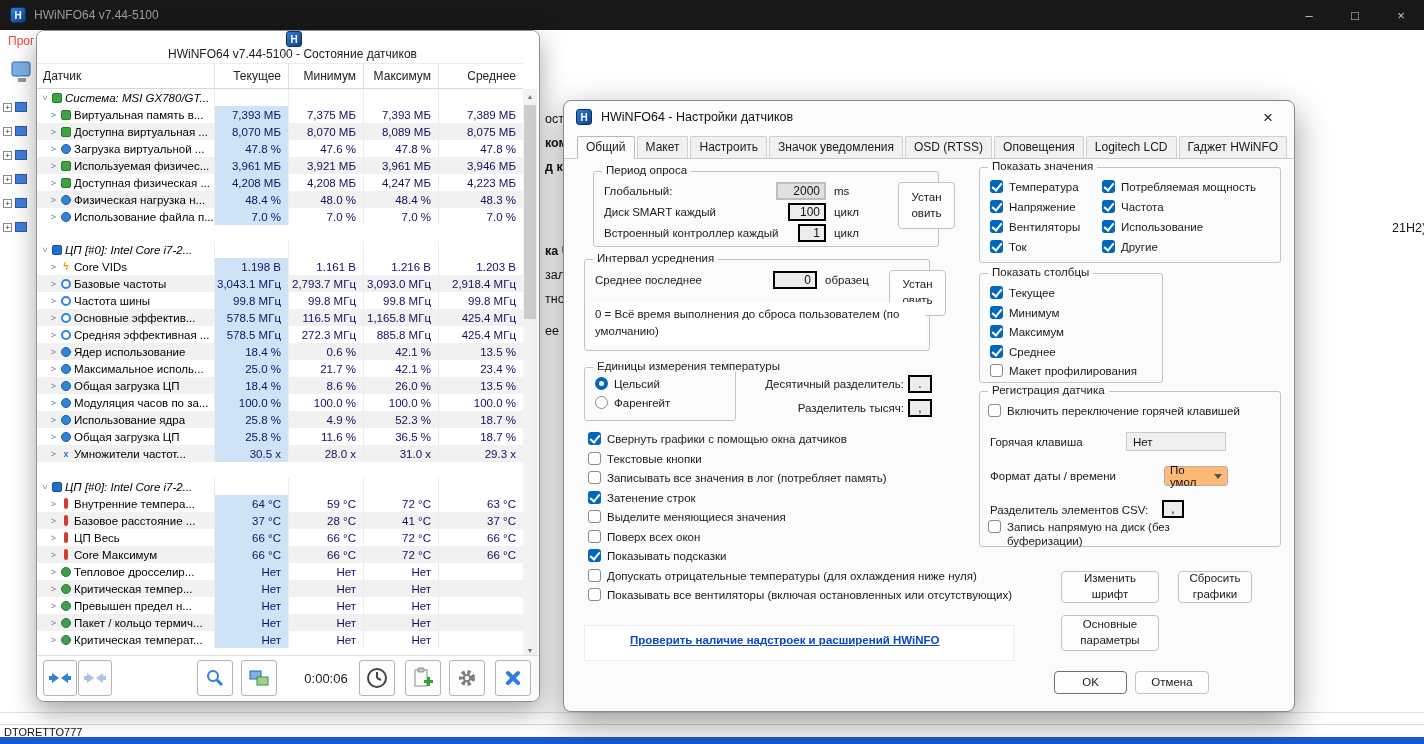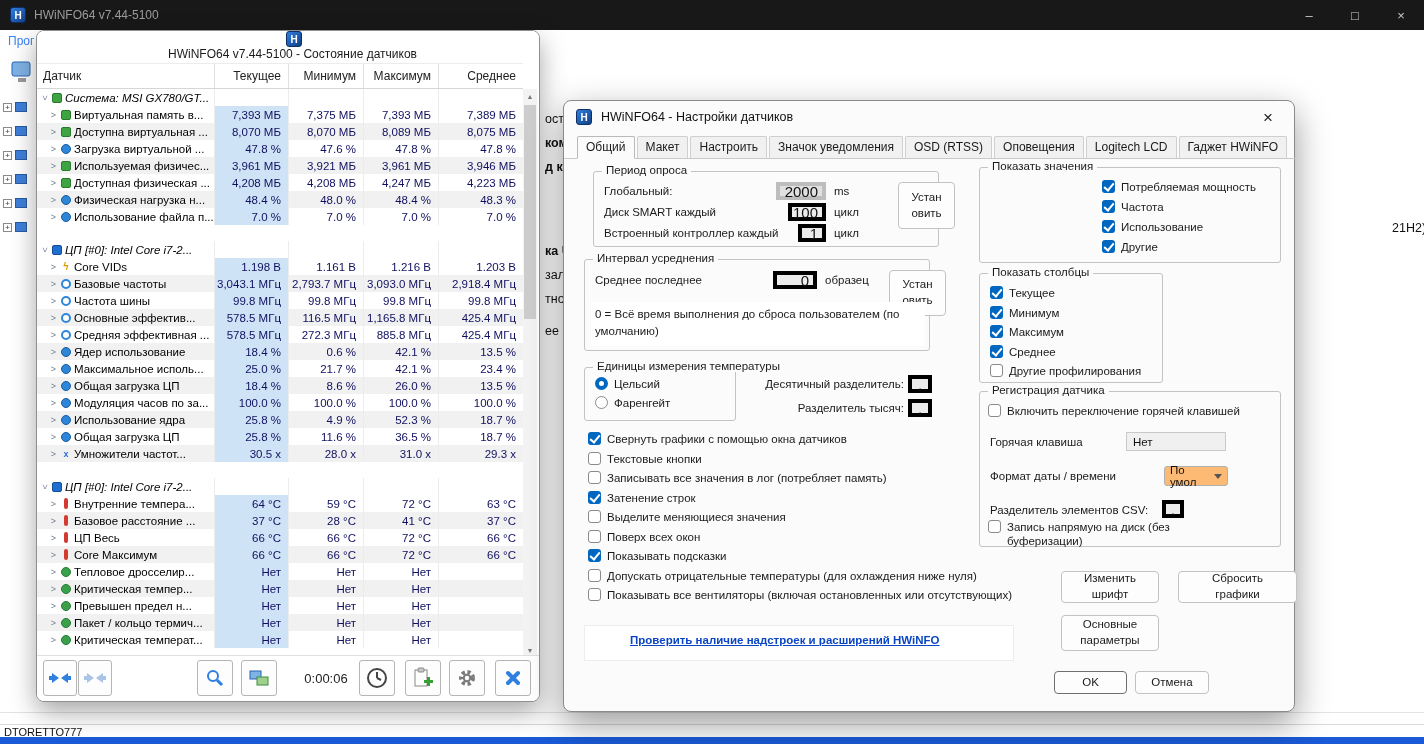--- a/index.html
+++ b/index.html
@@ -8,21 +8,21 @@
   .canvas{position:absolute;left:0;top:0;width:1424px;height:744px;background:#fff;overflow:hidden;}
 
   
   .main-titlebar{position:absolute;left:0;top:0;width:1424px;height:30px;background:#181818;display:flex;align-items:center;z-index:1;}
   .main-title{color:#9d9d9d;font-size:12px;margin-left:8px;}
   .appicon{width:16px;height:16px;border-radius:3px;background:linear-gradient(135deg,#2f7fe0,#123f86);border:1px solid #0d2f66;position:relative;flex:0 0 auto;}
   .appicon::after{content:"H";position:absolute;left:0;top:0;right:0;bottom:0;color:#fff;font-size:10px;font-weight:bold;display:flex;align-items:center;justify-content:center;}
   .main-titlebar .appicon{margin-left:10px;}
   .wbtns{margin-left:auto;display:flex;height:100%;}
   .wbtn{width:46px;height:100%;display:flex;align-items:center;justify-content:center;color:#c9c9c9;font-size:13px;}
-  .main-menu{position:absolute;left:8px;top:34px;z-index:1;color:#3b82f6;}
+  .main-menu{position:absolute;left:8px;top:34px;z-index:1;color:#ef4444;}
   .main-toolbar-frag{position:absolute;left:10px;top:58px;width:24px;height:30px;z-index:1;}
   .tree{position:absolute;left:0;top:98px;width:36px;height:200px;overflow:hidden;z-index:1;}
   .tnode{position:absolute;left:3px;display:flex;align-items:center;gap:3px;}
   .plusbox{width:9px;height:9px;border:1px solid #8a8a8a;background:#fff;font-size:8px;line-height:7px;text-align:center;color:#333;}
   .tico{width:12px;height:10px;background:#3f7fd9;border:1px solid #2a5a9f;}
   .bgfrag{position:absolute;left:545px;color:#111;font-size:12.5px;white-space:nowrap;z-index:1;}
   .bgfrag.b{font-weight:bold;}
   .verfrag{position:absolute;left:1392px;top:221px;font-size:12.5px;z-index:1;}
   .hline1{position:absolute;left:0;top:712px;width:1424px;height:1px;background:#e3e3e3;z-index:1;}
   .hline2{position:absolute;left:0;top:724px;width:1424px;height:1px;background:#d9d9d9;z-index:1;}
@@ -78,21 +78,21 @@
   .dlg-titlebar{height:32px;display:flex;align-items:center;}
   .dlg-titlebar .appicon{margin-left:12px;}
   .dlg-title{margin-left:9px;font-size:12.5px;color:#111;}
   .dlg-close{position:absolute;right:10px;top:5px;width:32px;height:24px;display:flex;align-items:center;justify-content:center;font-size:17px;color:#222;}
   .tabs{position:absolute;left:0;top:34px;width:732px;height:24px;display:flex;align-items:flex-end;padding-left:13px;border-bottom:1px solid #c9c9c9;}
   .tab{padding:3px 8px 4px;font-size:12px;border:1px solid #cfcfcf;border-bottom:none;background:#f1f1f1;margin-right:2px;border-radius:2px 2px 0 0;color:#1a1a1a;white-space:nowrap;}
   .tab.active{background:#fbfbfb;border-color:#b9b9b9;margin-bottom:-1px;border-bottom:1px solid #fbfbfb;}
   .gbox{position:absolute;border:1px solid #c3c3c3;border-radius:3px;}
   .legend{position:absolute;top:-8px;left:8px;background:#fbfbfb;padding:0 4px;font-size:11.5px;color:#1a1a1a;white-space:nowrap;}
   .flabel{position:absolute;font-size:11.5px;color:#1a1a1a;white-space:nowrap;}
-  .nfield{position:absolute;height:18px;background:#ececec;border:4px solid #000000;display:flex;align-items:center;justify-content:flex-end;padding-right:4px;font-size:15px;color:#111;}
+  .nfield{position:absolute;height:18px;background:#ececec;border:2px solid #000000;display:flex;align-items:center;justify-content:flex-end;padding-right:4px;font-size:12px;color:#111;}
   .nfield.hl{background:#e0e0e0;border-color:#bdbdbd;}
   .btn{position:absolute;background:#fdfdfd;border:1px solid #c2c2c2;border-radius:4px;font-size:11.5px;color:#1a1a1a;display:flex;align-items:center;justify-content:center;text-align:center;line-height:1.35;padding:10px;}
   .btn.wrap{word-break:break-word;}
   .setbtn{word-break:break-all;}
   .whitebox{position:absolute;background:#fff;}
   .note{position:absolute;font-size:11.5px;color:#1a1a1a;line-height:1.45;}
   .cbrow{display:flex;align-items:flex-start;gap:6px;font-size:11.5px;color:#1a1a1a;}
   .cblabel{line-height:14px;}
   .cb{width:13px;height:13px;border-radius:3px;flex:0 0 auto;position:relative;}
   .cb.on{background:#0067c0;}
@@ -687,20 +687,38 @@
         <div class="cbrow">
           <span class="cb off"></span>
           <span class="cblabel">Показывать все вентиляторы (включая остановленных или отсутствующих)</span>
         </div>
       </div>
     <div class="whitebox" style="left:20px;top:524px;width:430px;height:36px;border:1px solid #ededed;"></div>
     <a class="link" style="left:30px;top:533px;padding-left:36px;">Проверить наличие надстроек и расширений HWiNFO</a>
 
     <div class="gbox" style="left:415px;top:66px;width:302px;height:96px;">
       <span class="legend">Показать значения</span>
+      <div class="vlist" id="sv-col1" style="left:10px;top:12px;gap:6px;">
+          <div class="cbrow">
+            <span class="cb on"></span>
+            <span class="cblabel">Температура</span>
+          </div>
+          <div class="cbrow">
+            <span class="cb on"></span>
+            <span class="cblabel">Напряжение</span>
+          </div>
+          <div class="cbrow">
+            <span class="cb on"></span>
+            <span class="cblabel">Вентиляторы</span>
+          </div>
+          <div class="cbrow">
+            <span class="cb on"></span>
+            <span class="cblabel">Ток</span>
+          </div>
+        </div>
       <div class="vlist" id="sv-col2" style="left:122px;top:12px;gap:6px;">
           <div class="cbrow">
             <span class="cb on"></span>
             <span class="cblabel">Потребляемая мощность</span>
           </div>
           <div class="cbrow">
             <span class="cb on"></span>
             <span class="cblabel">Частота</span>
           </div>
           <div class="cbrow">
@@ -728,21 +746,21 @@
           <div class="cbrow">
             <span class="cb on"></span>
             <span class="cblabel">Максимум</span>
           </div>
           <div class="cbrow">
             <span class="cb on"></span>
             <span class="cblabel">Среднее</span>
           </div>
           <div class="cbrow">
             <span class="cb off"></span>
-            <span class="cblabel">Другие профилирования</span>
+            <span class="cblabel">Макет профилирования</span>
           </div>
         </div>
     </div>
 
     <div class="gbox" style="left:415px;top:290px;width:302px;height:156px;">
       <span class="legend">Регистрация датчика</span>
       <div class="cbrow" style="position:absolute;left:8px;top:12px;">
         <span class="cb off"></span>
         <span class="cblabel">Включить переключение горячей клавишей</span>
       </div>
@@ -755,18 +773,18 @@
       </div>
       <span class="flabel" style="left:10px;top:112px;">Разделитель элементов CSV:</span>
       <div class="nfield" style="left:182px;top:108px;width:22px;justify-content:center;padding-right:0;">,</div>
       <div class="cbrow" style="position:absolute;left:8px;top:128px;width:190px;">
         <span class="cb off"></span>
         <span class="cblabel">Запись напрямую на диск (без буферизации)</span>
       </div>
     </div>
 
     <div class="btn wrap" style="left:497px;top:470px;width:98px;height:32px;">Изменить шрифт</div>
-    <div class="btn wrap" style="left:614px;top:470px;width:119px;height:32px;">Сбросить графики</div>
+    <div class="btn wrap" style="left:614px;top:470px;width:74px;height:32px;">Сбросить графики</div>
     <div class="btn wrap" style="left:497px;top:514px;width:98px;height:36px;">Основные параметры</div>
     <div class="btn okbtn" style="left:490px;top:570px;width:73px;height:23px;">OK</div>
     <div class="btn" style="left:571px;top:570px;width:74px;height:23px;">Отмена</div>
   </div>
 </div>
 
 </body></html>

